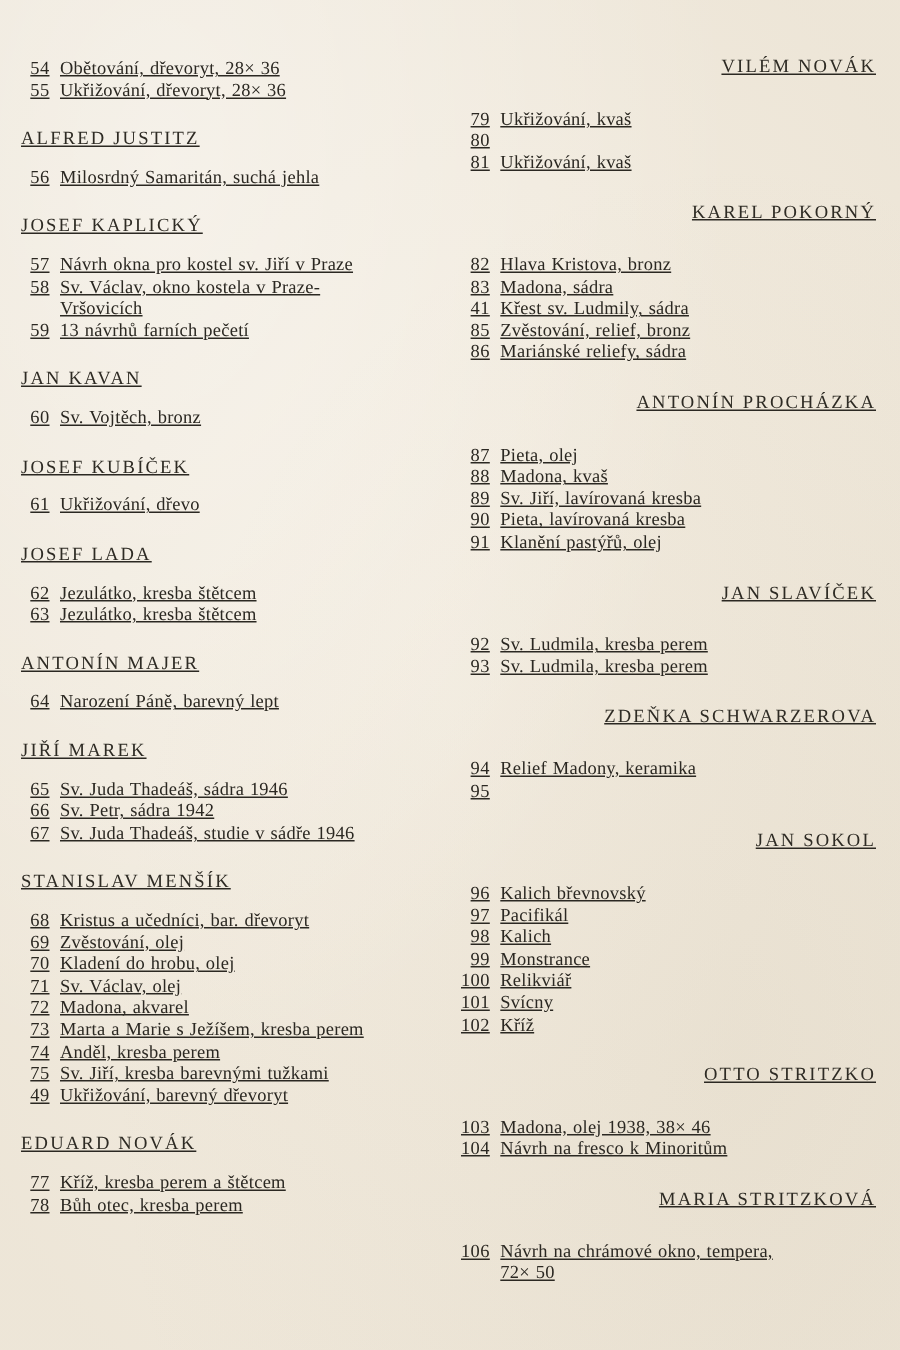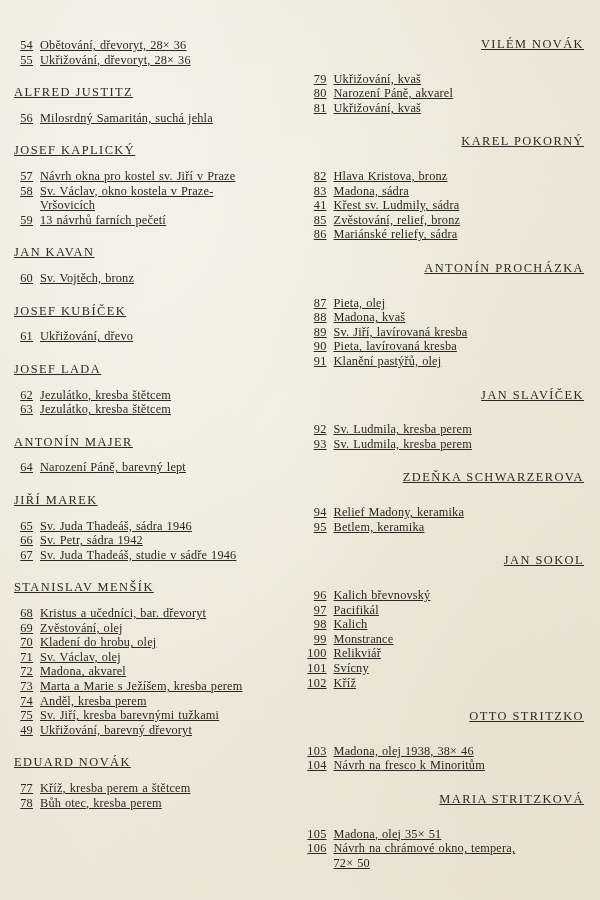--- a/index.html
+++ b/index.html
@@ -260,21 +260,20 @@
   <div class="column col-right">
       <div class="group">
         <div class="artist">VILÉM NOVÁK</div>
         <ul class="items">
           <li class="entry">
             <span class="num">79</span>
             <span class="title"><span>Ukřižování, kvaš</span></span>
           </li>
           <li class="entry">
             <span class="num">80</span>
-            <span class="title"><span>Narození Páně, akvarel</span></span>
           </li>
           <li class="entry">
             <span class="num">81</span>
             <span class="title"><span>Ukřižování, kvaš</span></span>
           </li>
         </ul>
       </div>
       <div class="group">
         <div class="artist">KAREL POKORNÝ</div>
         <ul class="items">
@@ -340,21 +339,20 @@
       </div>
       <div class="group">
         <div class="artist">ZDEŇKA SCHWARZEROVA</div>
         <ul class="items">
           <li class="entry">
             <span class="num">94</span>
             <span class="title"><span>Relief Madony, keramika</span></span>
           </li>
           <li class="entry">
             <span class="num">95</span>
-            <span class="title"><span>Betlem, keramika</span></span>
           </li>
         </ul>
       </div>
       <div class="group">
         <div class="artist">JAN SOKOL</div>
         <ul class="items">
           <li class="entry">
             <span class="num">96</span>
             <span class="title"><span>Kalich břevnovský</span></span>
           </li>
@@ -394,23 +392,19 @@
           <li class="entry">
             <span class="num">104</span>
             <span class="title"><span>Návrh na fresco k Minoritům</span></span>
           </li>
         </ul>
       </div>
       <div class="group">
         <div class="artist">MARIA STRITZKOVÁ</div>
         <ul class="items">
           <li class="entry">
-            <span class="num">105</span>
-            <span class="title"><span>Madona, olej 35× 51</span></span>
-          </li>
-          <li class="entry">
             <span class="num">106</span>
             <span class="title"><span>Návrh na chrámové okno, tempera,</span><span class="cont">72× 50</span></span>
           </li>
         </ul>
       </div>
     </div>
 </div>
 
 </body></html>

